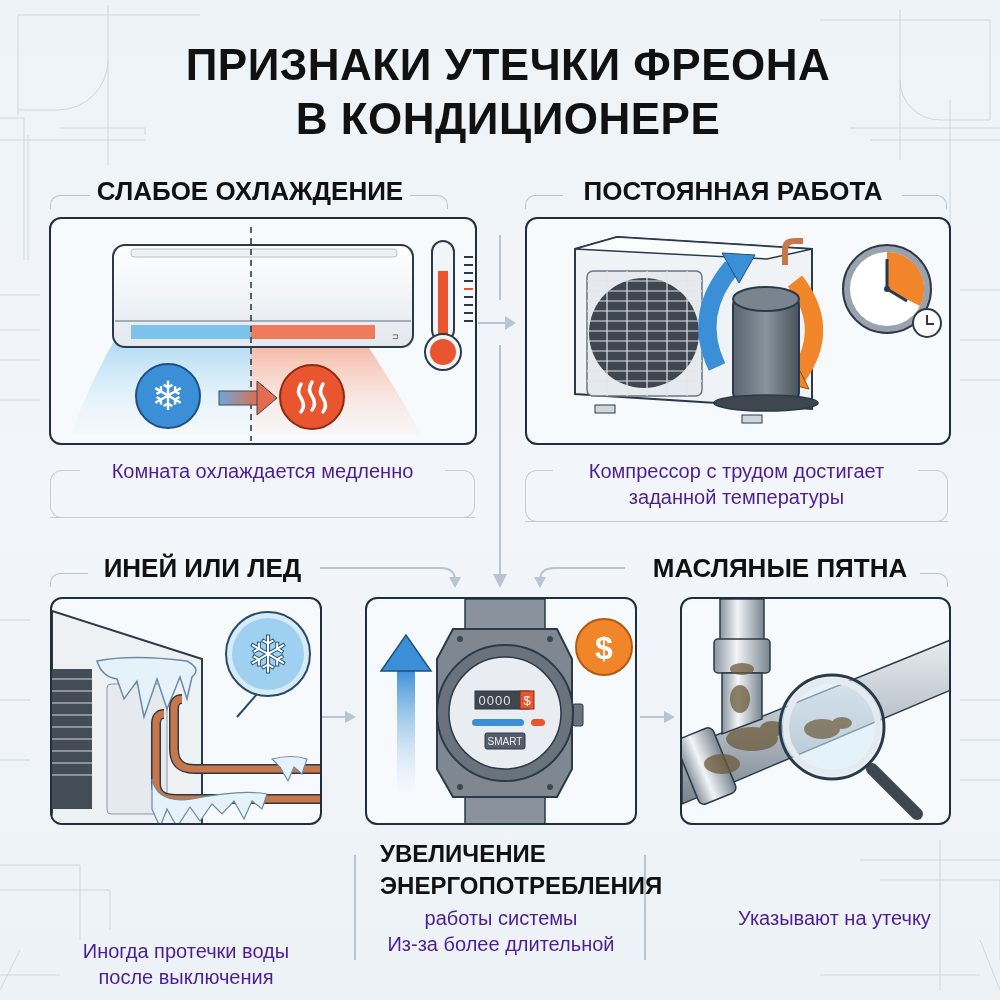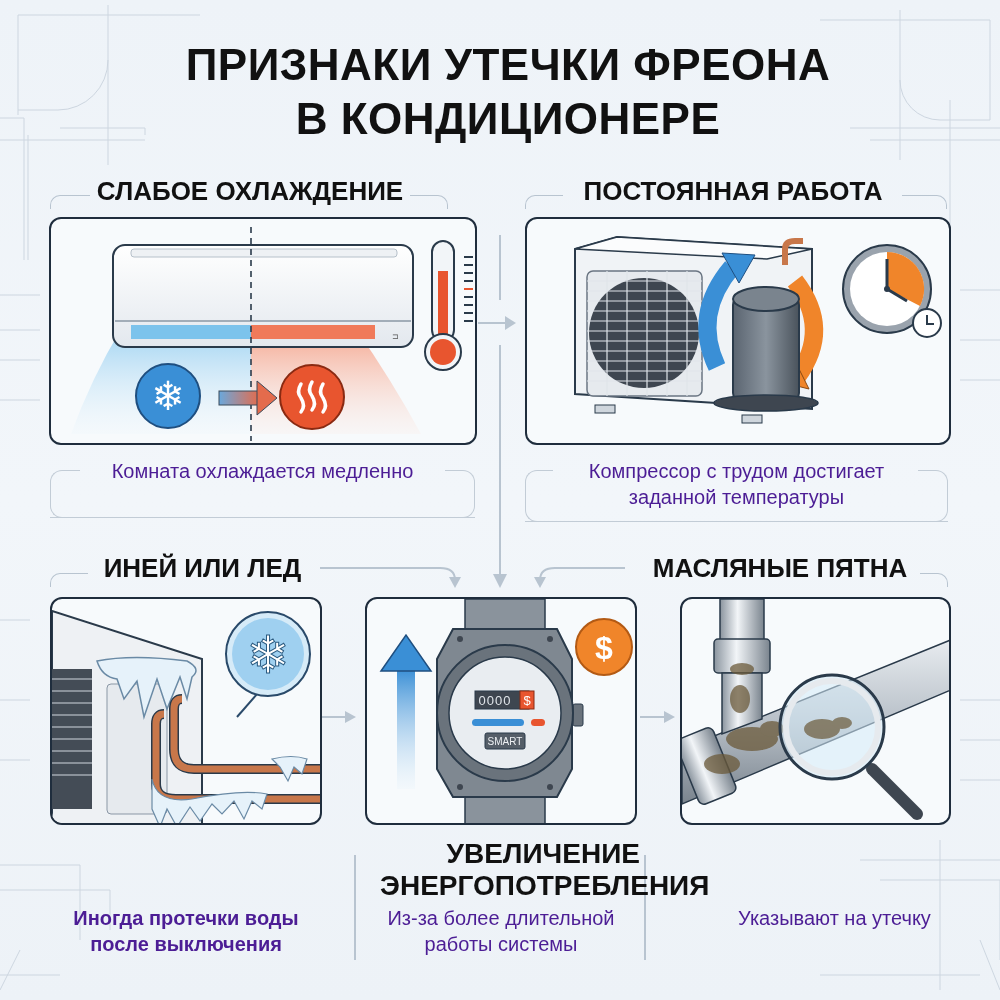--- a/index.html
+++ b/index.html
@@ -31,22 +31,22 @@
   }
   .caption {
     position: absolute; text-align: center; font-size: 20px; line-height: 26px; color: #4c1d95;
   }
   .caption-frame-l, .caption-frame-r {
     position: absolute; border-top: 1.5px solid #c2ccd6; height: 60px;
   }
   .caption-frame-l { border-left: 1.5px solid #c2ccd6; border-top-left-radius: 12px; border-bottom: 1.5px solid #c2ccd6; border-bottom-left-radius: 12px; }
   .caption-frame-r { border-right: 1.5px solid #c2ccd6; border-top-right-radius: 12px; border-bottom: 1.5px solid #c2ccd6; border-bottom-right-radius: 12px; }
   .energy-head {
-    position: absolute; left: 380px; top: 838px; width: 260px; text-align: right;
-    font-weight: 700; font-size: 28px; line-height: 32px;
+    position: absolute; left: 380px; top: 838px; width: 260px; text-align: left;
+    font-weight: 700; font-size: 24px; line-height: 32px;
   }
   svg text { font-family: "Liberation Sans", sans-serif; }
 </style>
 </head>
 <body>
 
 <svg class="bg-lines" width="1000" height="1000" viewBox="0 0 1000 1000">
   <g stroke="#cdd6e0" stroke-width="1" fill="none">
     <path d="M18 15 H200 M18 15 V115 M108 5 V165 M108 60 A50 50 0 0 1 58 110 H18"></path>
     <path d="M0 118 H24 V260 M0 140 H60 M28 135 V260 M60 128 H145 V135 M145 140 H60"></path>
@@ -265,21 +265,21 @@
     </g>
     <line x1="185" y1="118" x2="205" y2="95" stroke="#2a4a6a" stroke-width="2"></line>
     <g>
       <circle cx="216" cy="55" r="42" fill="#d6ebf8" stroke="#2a4a6a" stroke-width="2"></circle>
       <circle cx="216" cy="55" r="36" fill="#9fd0f0"></circle>
       <text x="216" y="74" font-size="52" text-anchor="middle" fill="#fff" stroke="#2a5a80" stroke-width="1">❄</text>
     </g>
   </svg>
 </div>
 
-<div class="caption" style="left:50px; top:905px; width:272px;font-weight:bold;">
+<div class="caption" style="left:50px; top:938px; width:272px;">
   <div>Иногда протечки воды</div>
   <div>после выключения</div>
 </div>
 
 <div class="card" style="left:365px; top:597px; width:272px; height:228px;">
   <svg width="272" height="228" viewBox="0 0 272 228">
     <defs>
       <linearGradient id="upArrow" x1="0" y1="1" x2="0" y2="0">
         <stop offset="0" stop-color="#eaf4fb" stop-opacity="0.3"></stop>
         <stop offset="1" stop-color="#3a8fd6"></stop>
@@ -314,22 +314,22 @@
       <text x="237" y="60" font-size="32" font-weight="700" text-anchor="middle" fill="#fff">$</text>
     </g>
   </svg>
 </div>
 
 <div class="energy-head">
   <div>УВЕЛИЧЕНИЕ</div>
   <div>ЭНЕРГОПОТРЕБЛЕНИЯ</div>
 </div>
 <div class="caption" style="left:365px; top:905px; width:272px;">
+  <div>работы системы</div>
   <div>Из-за более длительной</div>
-  <div>работы системы</div>
 </div>
 
 <div class="section-head" style="left:640px; top:553px; width:280px;">МАСЛЯНЫЕ ПЯТНА</div>
 <div class="head-line right" style="left:920px; top:573px; width:28px;"></div>
 
 <div class="card" style="left:680px; top:597px; width:271px; height:228px;">
   <svg width="271" height="228" viewBox="0 0 271 228">
     <defs>
       <linearGradient id="pipeV" x1="0" y1="0" x2="1" y2="0">
         <stop offset="0" stop-color="#8a949e"></stop>

